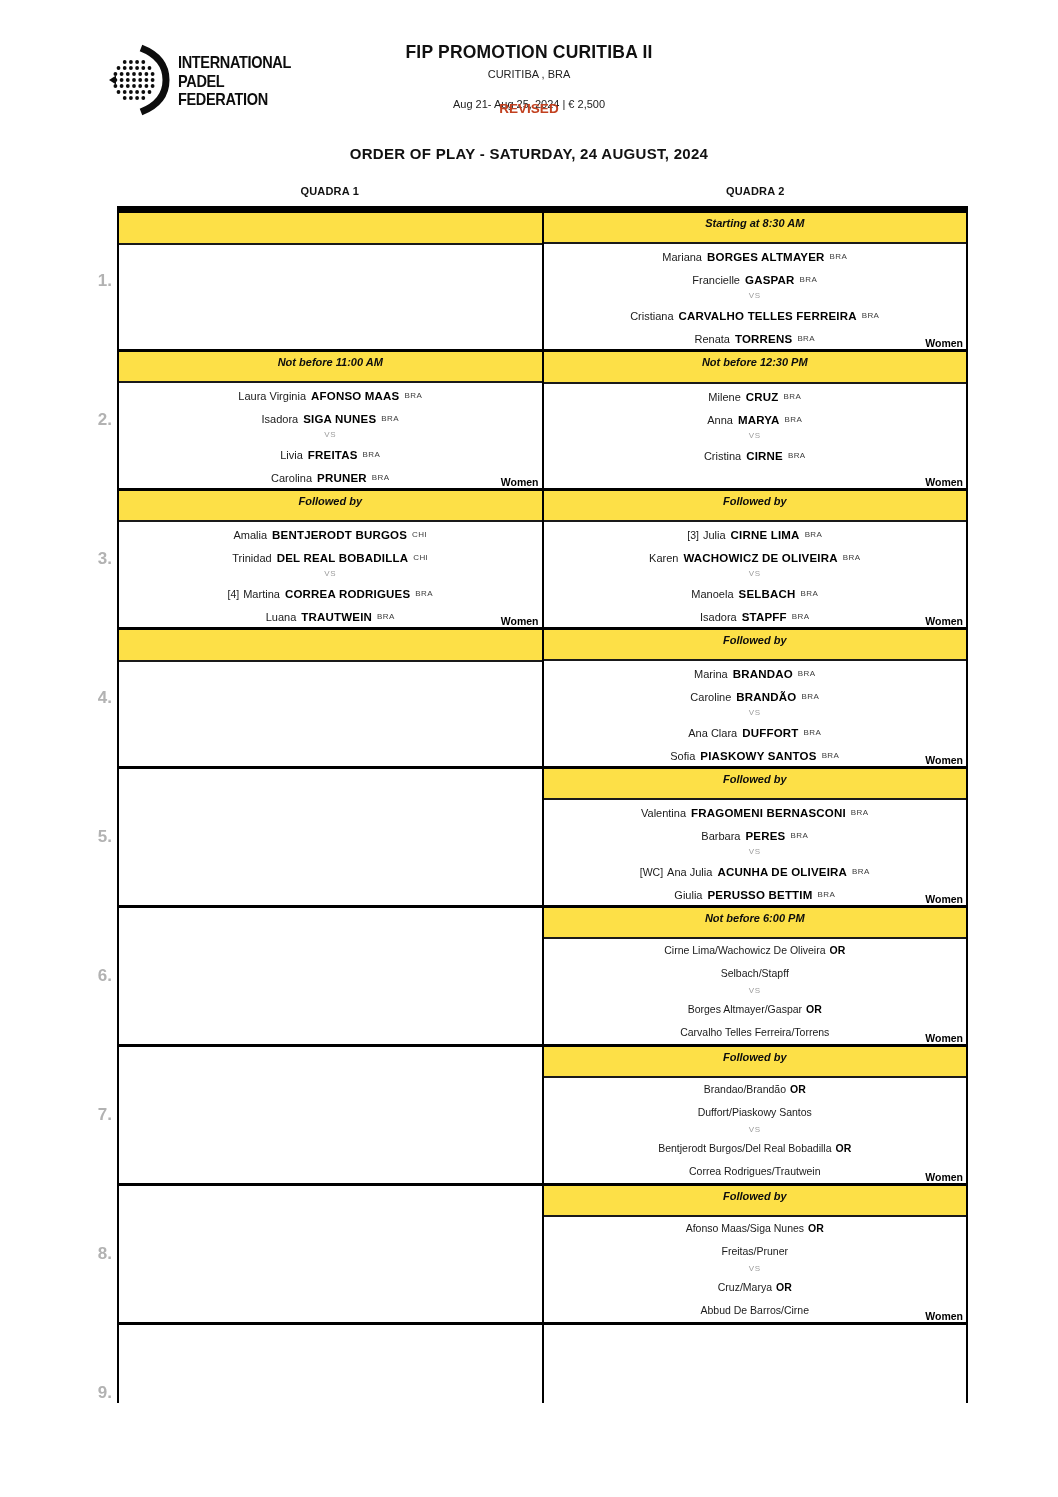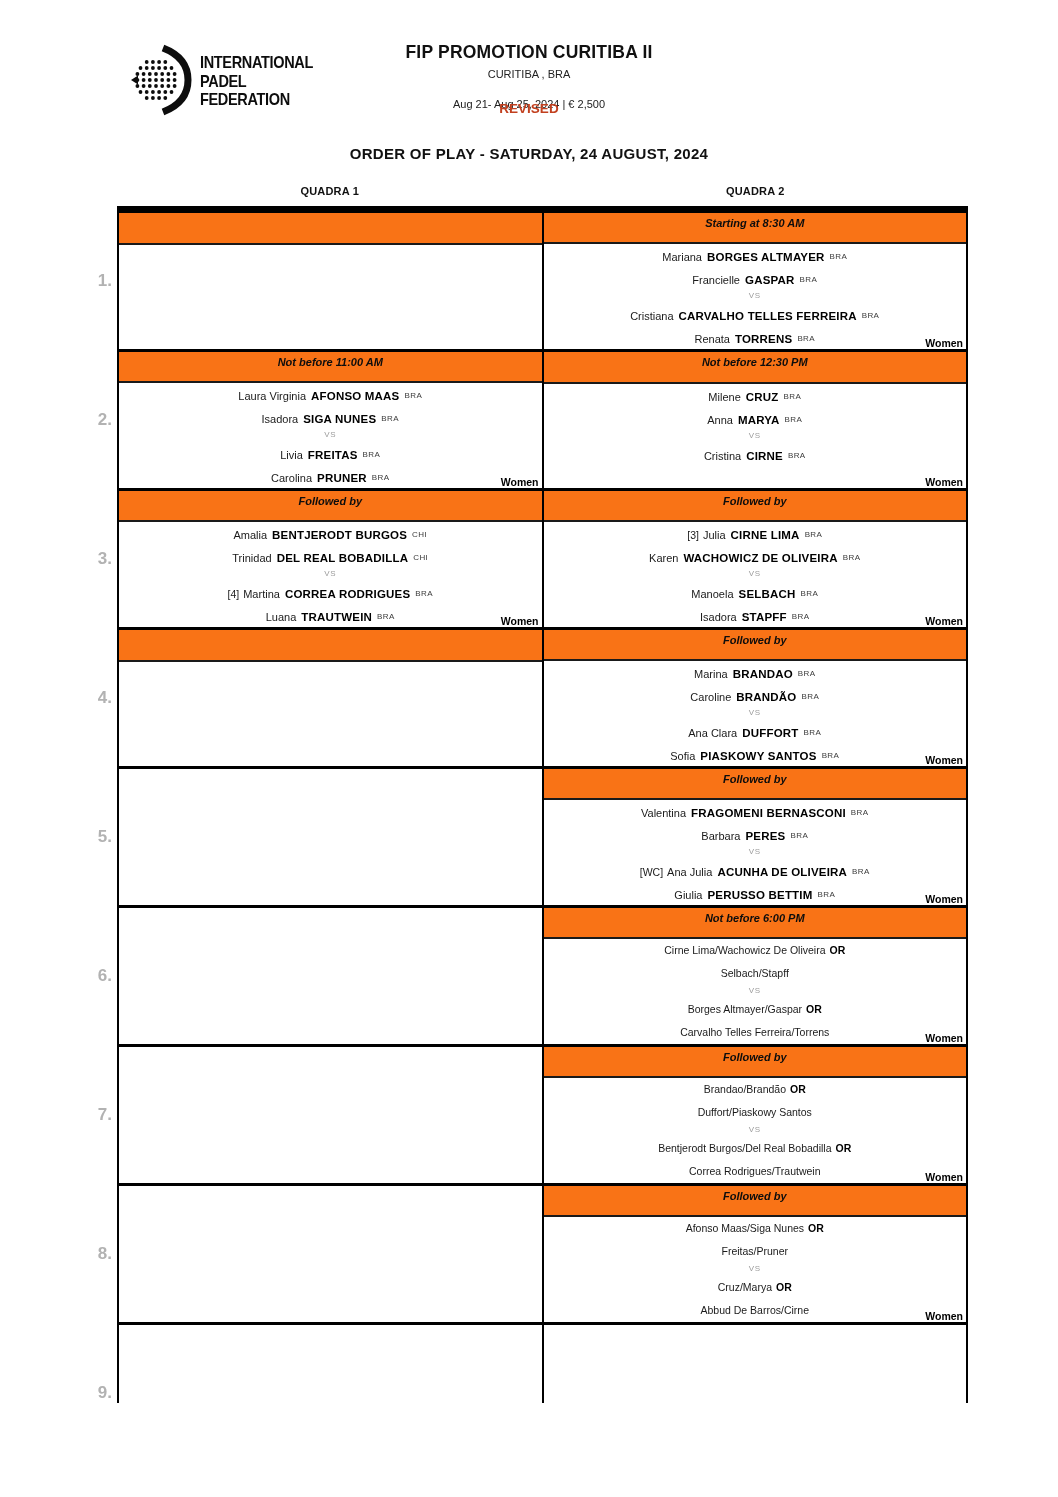--- a/index.html
+++ b/index.html
@@ -1,21 +1,21 @@
 <!DOCTYPE html>
 <html><head>
 <meta charset="utf-8">
 <style>
   html,body{margin:0;padding:0;background:#fff;}
   .page{
     position:relative;width:1058px;height:1497px;background:#fff;overflow:hidden;
     font-family:"Liberation Sans","DejaVu Sans",sans-serif;color:#111;
   }
   
-  .logo{position:absolute;left:130px;top:44px;display:flex;align-items:center;}
+  .logo{position:absolute;left:108px;top:44px;display:flex;align-items:center;}
   .logo-mark{width:62px;height:74px;}
   .logo-text{margin-left:8px;font-weight:bold;font-size:16.5px;line-height:18.5px;
     letter-spacing:-0.4px;transform:scaleX(0.88);transform-origin:left center;color:#0d0d0d;}
   .hdr-center{position:absolute;left:0;width:1058px;text-align:center;}
   .evt-title{top:42px;font-size:17.5px;font-weight:bold;letter-spacing:0.2px;}
   .evt-loc{top:68px;font-size:11px;color:#222;}
   .evt-dates{top:98px;font-size:11px;color:#222;}
   .evt-revised{top:101px;font-size:13.5px;font-weight:bold;}
   .oop-title{top:145px;font-size:15px;font-weight:bold;letter-spacing:0.3px;}
   
@@ -24,21 +24,21 @@
   
   .op-table{position:absolute;left:117px;top:206px;width:851px;
     border-left:2px solid #000;border-right:2px solid #000;box-sizing:border-box;}
   .topbar{height:7px;background:#000;}
   .op-row{height:139px;border-bottom:3px solid #000;display:flex;position:relative;background:#fff;box-sizing:border-box;}
   .op-row.cut{height:78px;border-bottom:none;}
   .row-num{position:absolute;left:-33px;top:58px;width:26px;text-align:right;
     font-weight:bold;font-size:17px;color:#b2b2b2;}
   .court{flex:1 1 0;display:flex;flex-direction:column;min-width:0;box-sizing:border-box;}
   .court.c1{border-right:2px solid #000;}
-  .band{height:32px;background:#f97316;border-bottom:2px solid #1a1a1a;box-sizing:border-box;
+  .band{height:32px;background:#fde047;border-bottom:2px solid #1a1a1a;box-sizing:border-box;
     font-style:italic;font-weight:bold;font-size:11px;line-height:20px;text-align:center;color:#0d0d0d;}
   .match-area{flex:1 1 auto;position:relative;}
   .pline{height:23px;line-height:23px;text-align:center;white-space:nowrap;}
   .tline{height:23px;line-height:23px;text-align:center;white-space:nowrap;font-size:10.5px;color:#1a1a1a;}
   .vs-line{height:13px;line-height:11px;text-align:center;font-size:8px;color:#9c9c9c;
     letter-spacing:0.6px;text-transform:uppercase;}
   .seed{font-size:10.5px;color:#1a1a1a;margin-right:4px;}
   .fname{font-size:11px;color:#1a1a1a;margin-right:5px;}
   .lname{font-size:11.5px;font-weight:bold;color:#000;letter-spacing:0.2px;}
   .country{font-size:8px;color:#3a3a3a;vertical-align:2px;letter-spacing:0.4px;margin-left:5px;}

